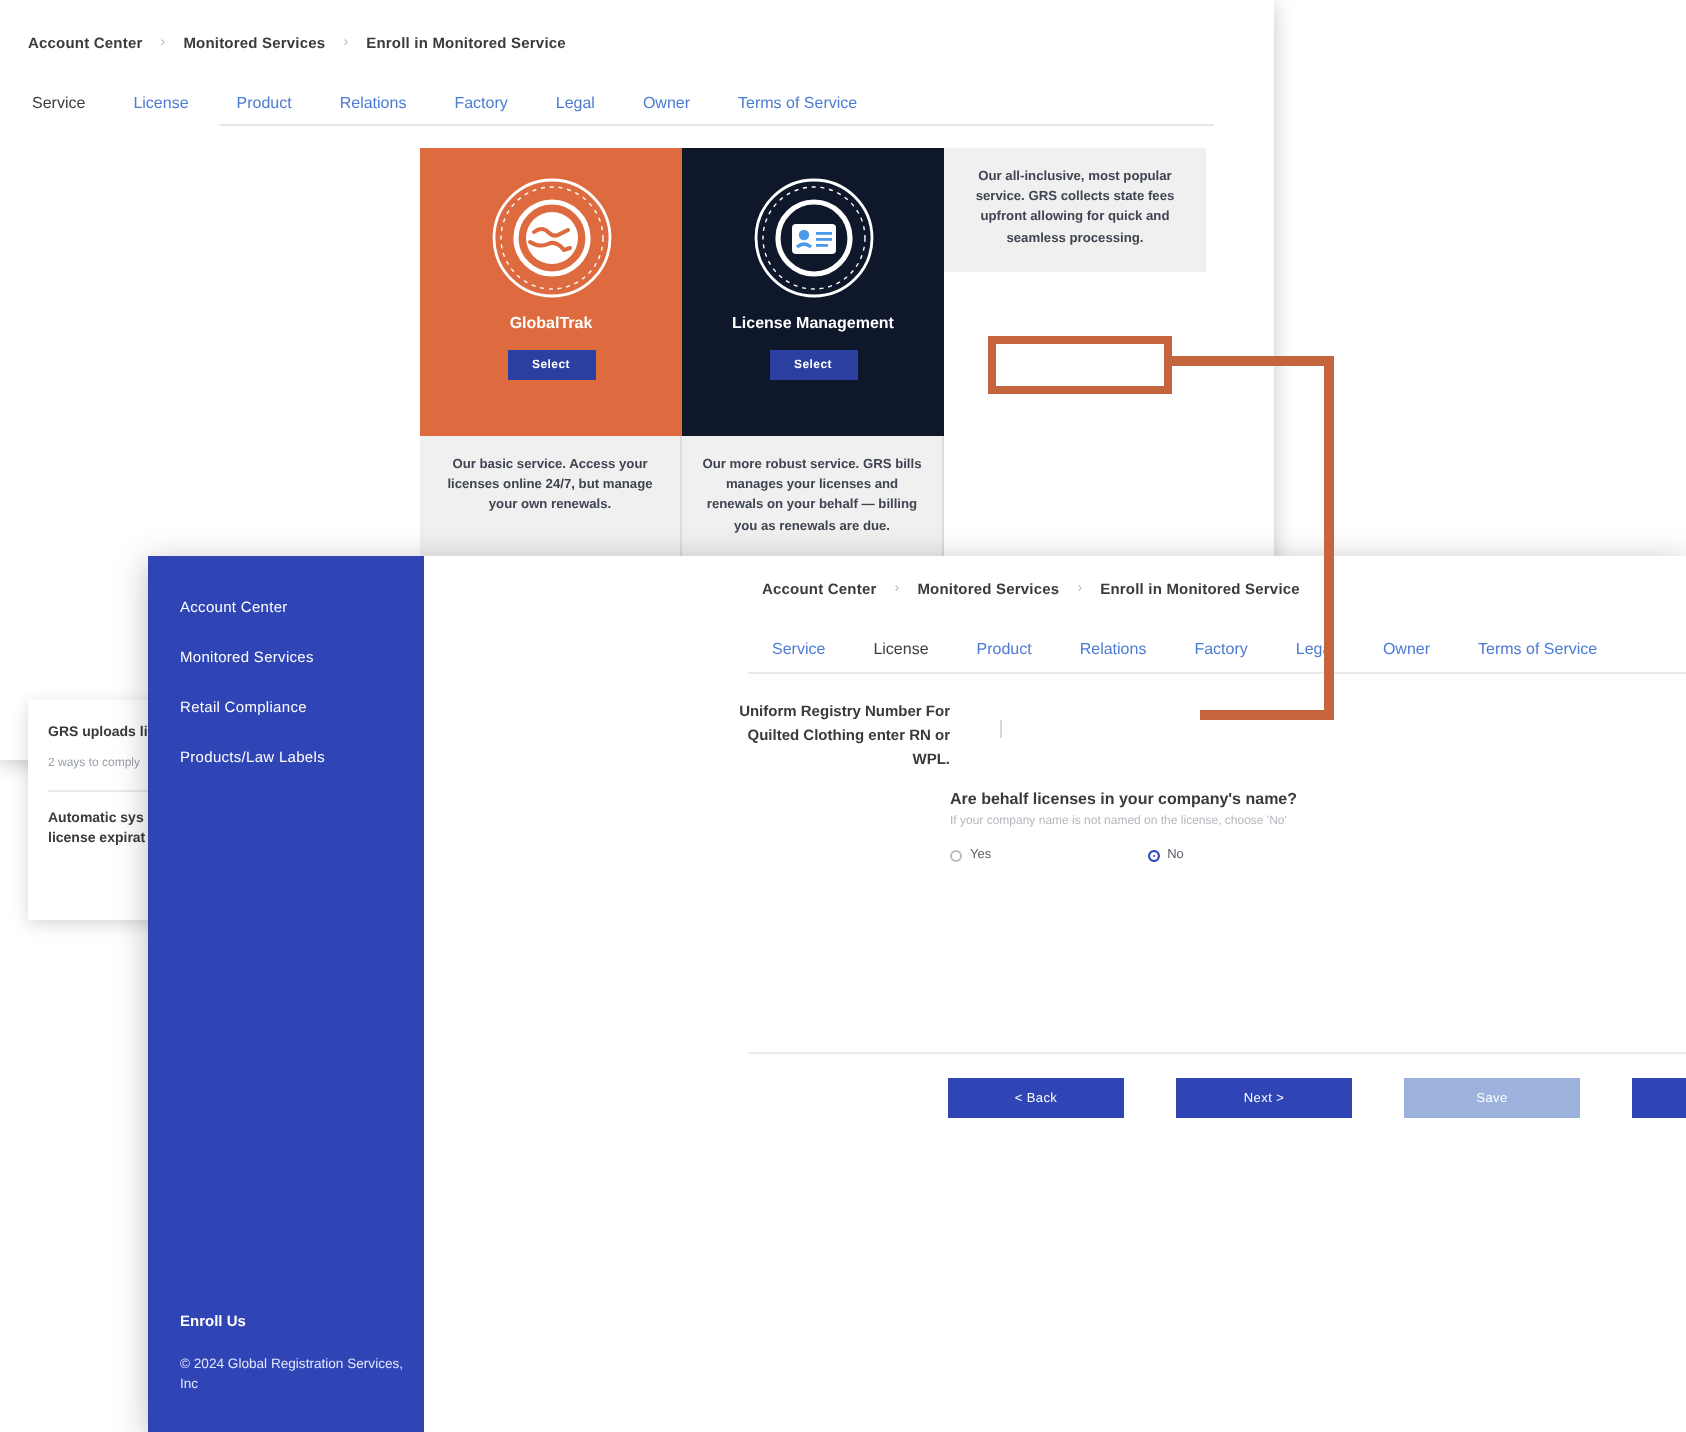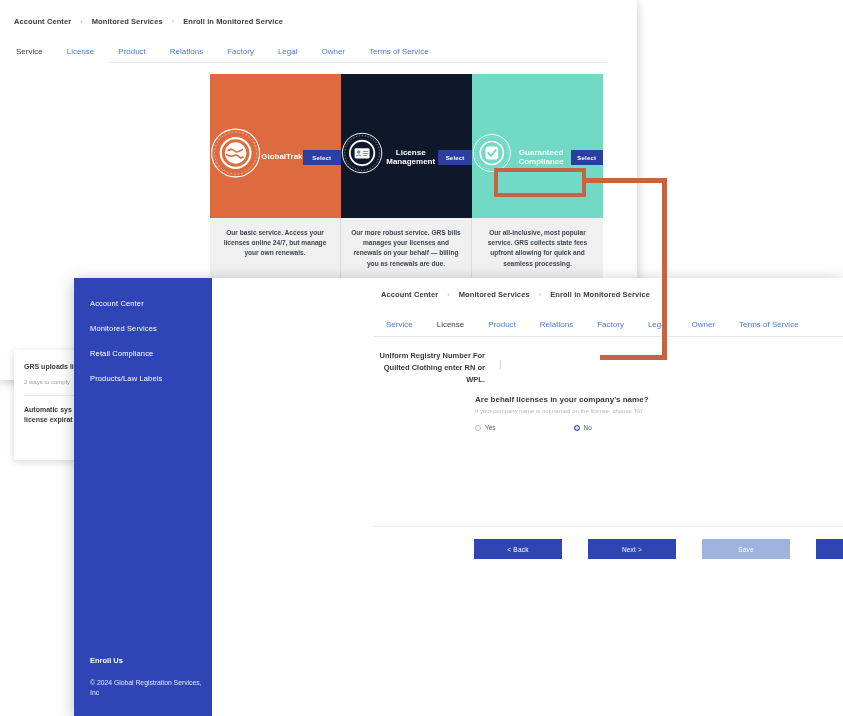--- a/index.html
+++ b/index.html
@@ -18,21 +18,21 @@
 
   .tabrow{display:flex;align-items:flex-end;gap:0;font-size:8px;}
   .tabrow .tab{padding:4px 12px 6px 12px;color:#4b7bd4;white-space:nowrap;text-align:right;}
   .tabrow .tab.active{color:#3c3c3c;font-weight:normal;}
   #back-tabs{position:absolute;left:4px;top:43px;}
   #back-tabs-underline{position:absolute;left:110px;top:62px;width:497px;height:1px;background:#e6e6e6;}
 
   
   #cards{position:absolute;left:210px;top:74px;display:flex;}
   .card{width:131px;}
-  .card-top{height:144px;display:flex;align-items:center;
+  .card-top{height:144px;display:flex;flex-direction:column;align-items:center;
     justify-content:flex-start;padding-top:14px;box-sizing:border-box;}
   .card-top.c1{background:#dd6b3f;}
   .card-top.c2{background:#0f172a;}
   .card-top.c3{background:#71d9c4;}
   .badge{width:62px;height:62px;}
   .card-title{margin-top:7px;font-size:8px;font-weight:bold;color:#ffffff;text-align:center;}
   .card-title.teal{color:#f0fffb;}
   .select-btn{margin-top:9px;width:44px;height:15px;background:#2a3fa0;color:#fff;
     font-size:6px;font-weight:bold;display:flex;align-items:center;justify-content:center;
     border:0;letter-spacing:.2px;}
@@ -65,21 +65,21 @@
     align-items:center;letter-spacing:.15px;}
   #nav-list{padding-top:13px;}
   #footer-contact{position:absolute;left:16px;top:378px;color:#fff;font-size:7.5px;font-weight:bold;}
   #footer-copy{position:absolute;left:16px;top:400px;color:#e2e6ff;font-size:6.8px;line-height:1.45;width:115px;}
 
   #content{position:absolute;left:138px;top:0;right:0;bottom:0;background:#fff;}
   #front-breadcrumb{position:absolute;left:169px;top:12px;}
   #front-tabs{position:absolute;left:162px;top:38px;}
   #front-tabs-underline{position:absolute;left:162px;top:58px;width:533px;height:1px;background:#e9e9e9;}
 
-  .form-label{position:absolute;left:155px;top:72px;width:118px;text-align:right;
+  .form-label{position:absolute;left:145px;top:72px;width:118px;text-align:right;
     font-size:7.5px;font-weight:bold;color:#3a3a3a;line-height:1.6;}
   #input-ghost{position:absolute;left:288px;top:82px;width:150px;height:12px;}
   #input-ghost .caret{width:1px;height:9px;background:#d8d8d8;display:block;}
 
   .q-title{position:absolute;left:263px;top:117px;font-size:8px;font-weight:bold;color:#3a3a3a;}
   .q-help{position:absolute;left:263px;top:130px;font-size:6px;color:#b4b8bd;}
   .radio-row{position:absolute;left:263px;top:146px;display:flex;gap:78px;align-items:center;}
   .radio{display:flex;align-items:center;gap:4px;font-size:6.5px;color:#5a5f66;}
   .rd{width:6px;height:6px;border-radius:50%;border:1px solid #b9bdc3;box-sizing:border-box;background:#fff;}
   .rd.on{background:#2f45b5;border-color:#2f45b5;box-shadow:inset 0 0 0 1.5px #ffffff;}
@@ -146,31 +146,20 @@
           <rect x="32" y="31" width="8" height="1.4" fill="#4a9ae8"></rect>
           <rect x="32" y="34" width="6" height="1.4" fill="#4a9ae8"></rect>
         </svg>
         <div class="card-title">License Management</div>
         <button class="select-btn">Select</button>
       </div>
       <div class="card-desc">Our more robust service. GRS bills manages your licenses and renewals on your behalf — billing you as renewals are due.</div>
     </div>
 
     <div class="card">
-      <div class="card-top c3">
-        <svg class="badge" viewBox="0 0 62 62">
-          <circle cx="31" cy="31" r="29" fill="none" stroke="#fff" stroke-width="1.4"></circle>
-          <circle cx="31" cy="31" r="25.5" fill="none" stroke="#fff" stroke-width="0.7" stroke-dasharray="2 2.4"></circle>
-          <circle cx="31" cy="31" r="18" fill="none" stroke="#fff" stroke-width="2.6"></circle>
-          <rect x="21" y="21" width="20" height="20" rx="4" fill="#fff"></rect>
-          <path d="M25.5 31 l4 4.5 l7.5 -9" stroke="#71d9c4" stroke-width="3" fill="none" stroke-linecap="round" stroke-linejoin="round"></path>
-        </svg>
-        <div class="card-title teal">Guaranteed Compliance</div>
-        <button class="select-btn">Select</button>
-      </div>
       <div class="card-desc">Our all-inclusive, most popular service. GRS collects state fees upfront allowing for quick and seamless processing.</div>
     </div>
 
   </div>
 </div>
 
 <div id="mini-card">
   <div class="mini-line">GRS uploads li</div>
   <div class="mini-sub">2 ways to comply</div>
   <div class="mini-div"></div>

